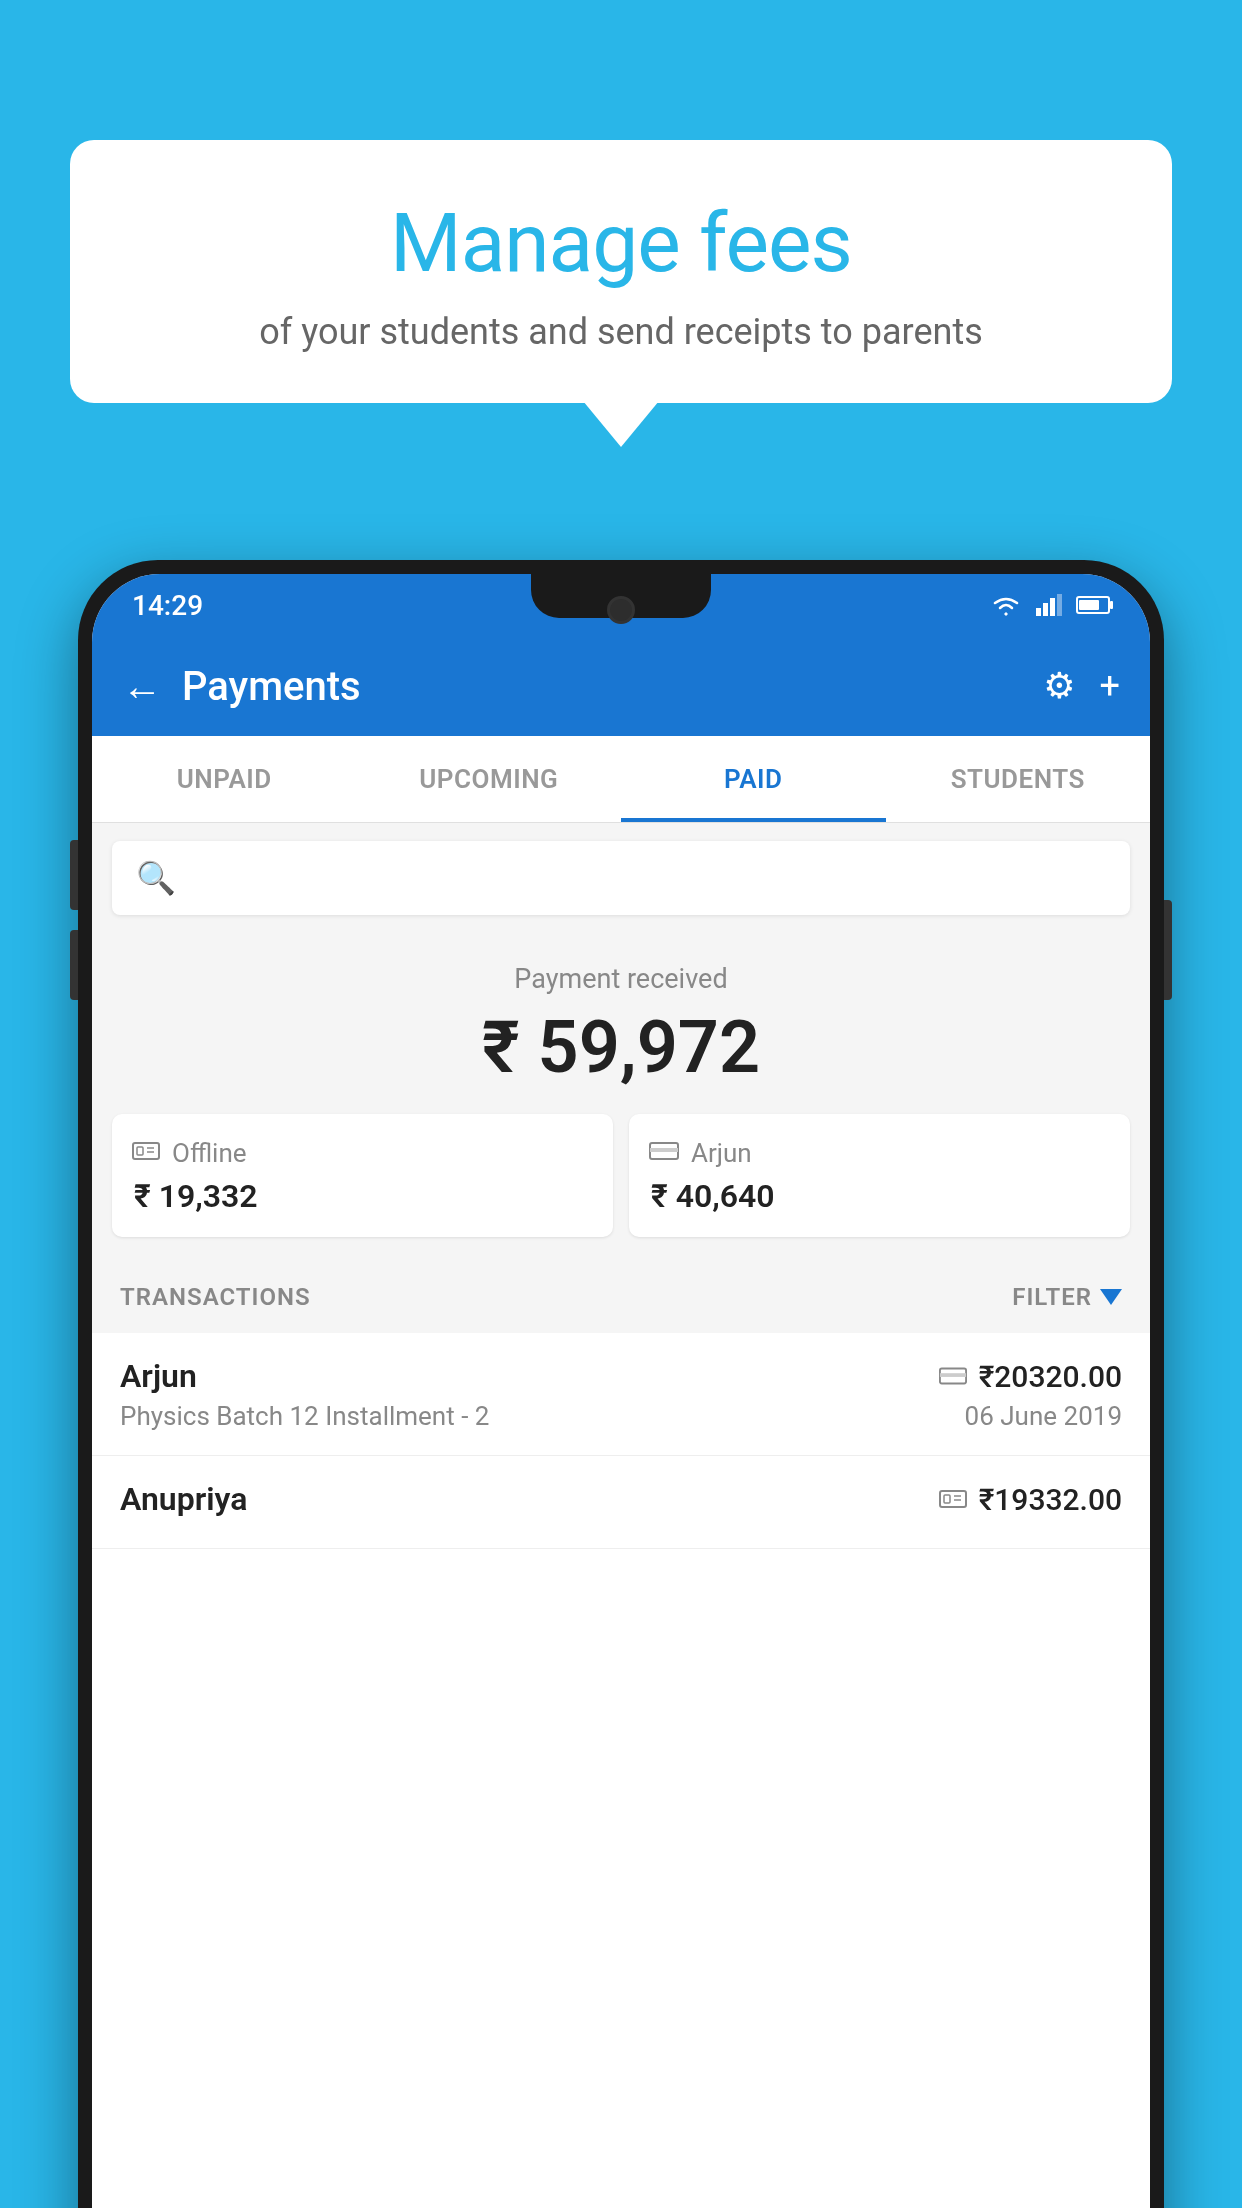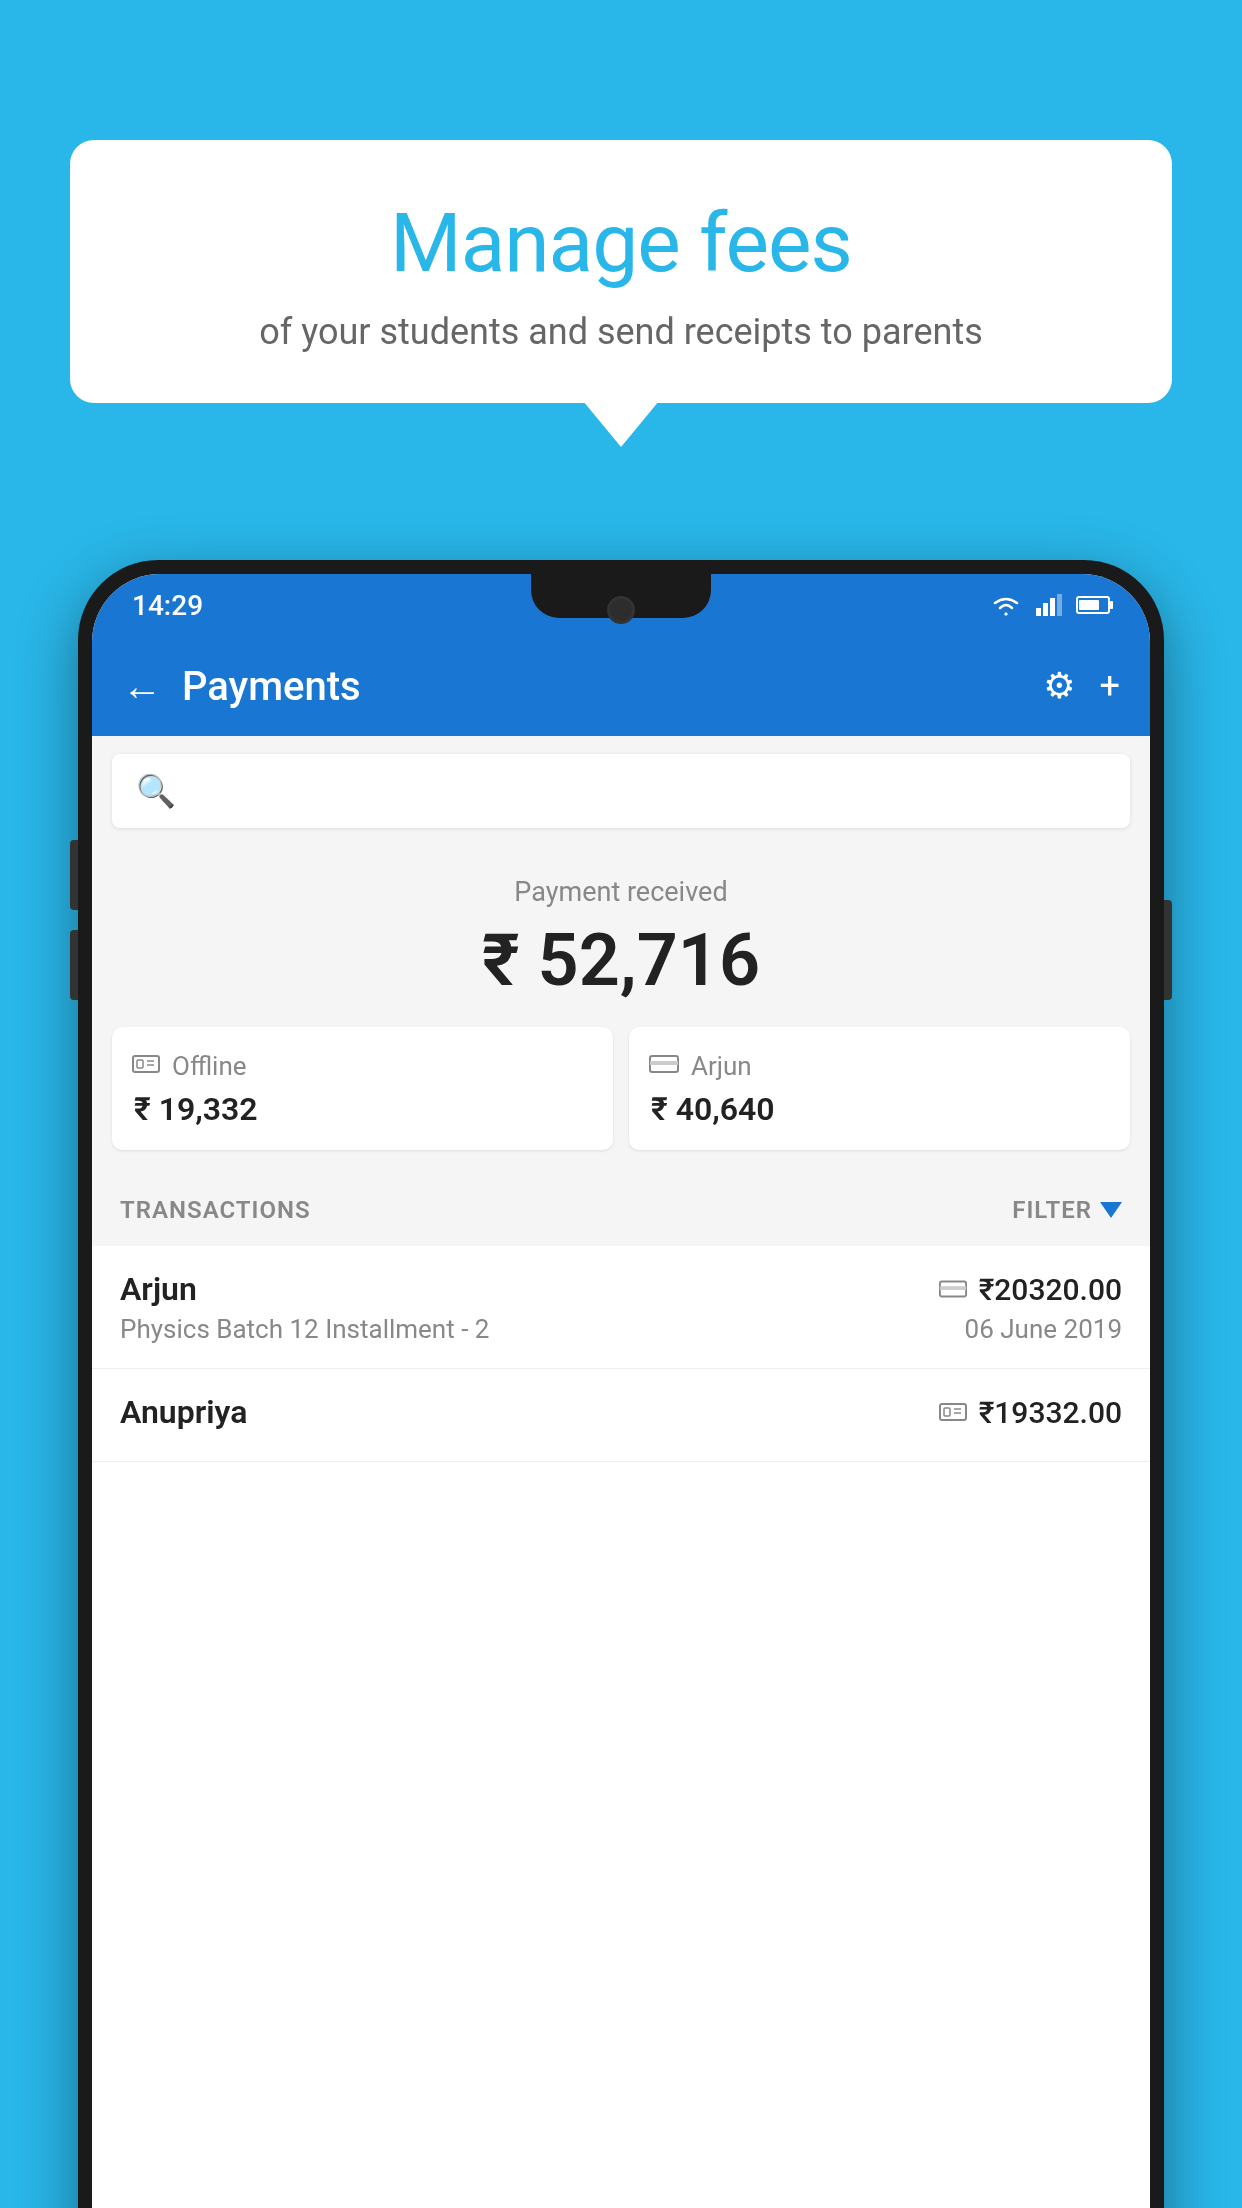--- a/index.html
+++ b/index.html
@@ -490,30 +490,36 @@
 
       <div class="app-bar">
         <span class="back-arrow">←</span>
         <span class="app-bar-title">Payments</span>
         <div class="app-bar-icons">
           <span class="gear-icon-wrapper">⚙</span>
           <span class="plus-icon-wrapper">+</span>
         </div>
       </div>
 
+      <div class="tabs-container">
+        <div class="tab">UNPAID</div>
+        <div class="tab">UPCOMING</div>
+        <div class="tab active">PAID</div>
+        <div class="tab">STUDENTS</div>
+      </div>
 
       <div class="search-container">
         <div class="search-bar">
           <span class="search-bar-icon">🔍</span>
         </div>
       </div>
 
       <div class="payment-summary">
         <div class="payment-received-label">Payment received</div>
-        <div class="payment-amount">₹ 52,716</div>
+        <div class="payment-amount">₹ 59,972</div>
         <div class="payment-cards">
           <div class="payment-card">
             <div class="payment-card-header">
               <span class="payment-card-icon">
                 <svg width="28" height="22" viewBox="0 0 28 22" fill="none">
                   <rect x="1" y="3" width="26" height="16" rx="2" stroke="#888" stroke-width="2"></rect>
                   <rect x="5" y="7" width="6" height="8" rx="1" stroke="#888" stroke-width="1.5"></rect>
                   <line x1="15" y1="8" x2="22" y2="8" stroke="#888" stroke-width="1.5"></line>
                   <line x1="15" y1="12" x2="22" y2="12" stroke="#888" stroke-width="1.5"></line>
                 </svg>

